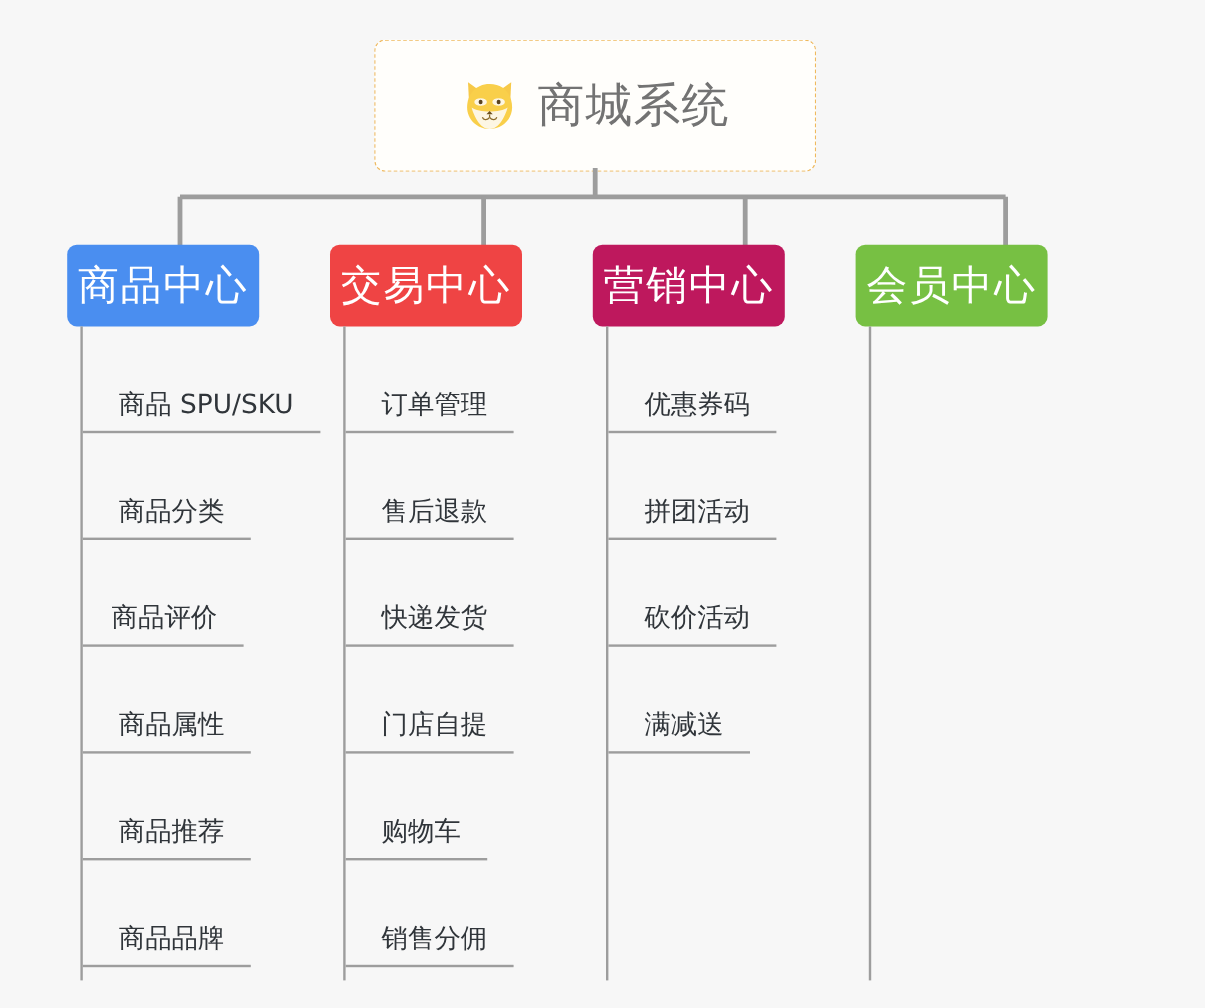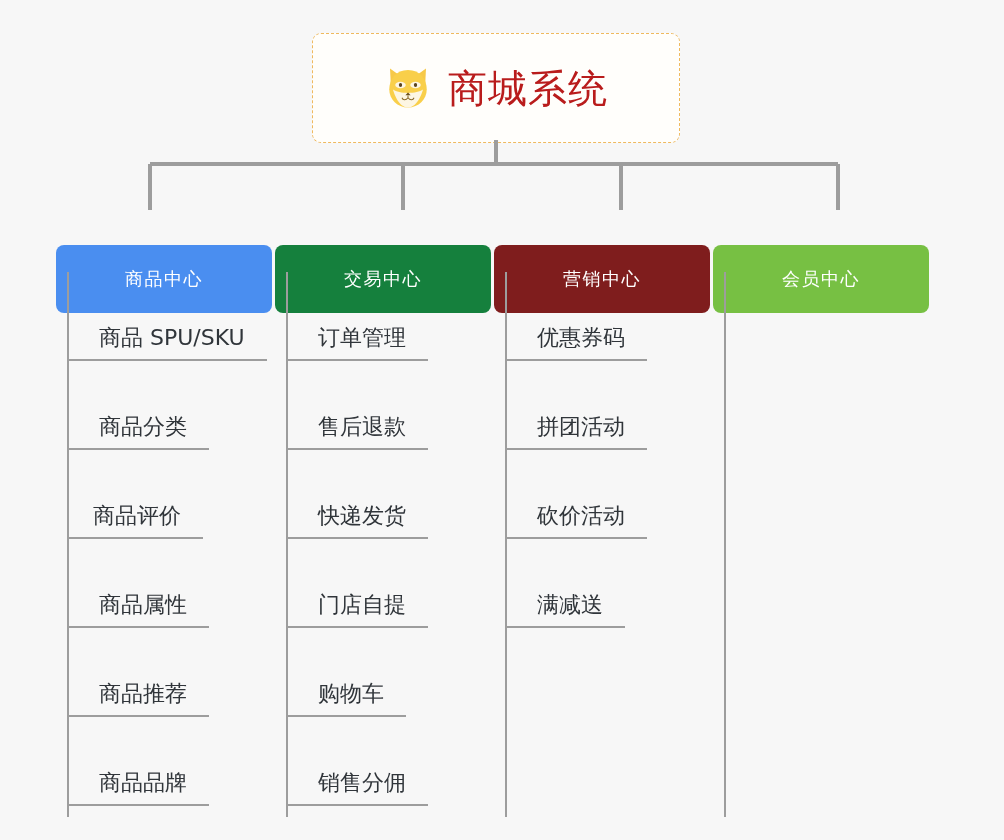--- a/index.html
+++ b/index.html
@@ -74,31 +74,30 @@
     position: relative;
     width: 219px;
     margin-left: 0;
   }
   .column:nth-child(1) { margin-left: 56px; }
   .column:nth-child(2) { margin-left: 0px; }
   .column:nth-child(3) { margin-left: 0px; }
   .column:nth-child(4) { margin-left: 0px; }
 
   .cat-box {
-    width: 216px;
+    width: 160px;
     height: 68px;
     border-radius: 8px;
     display: flex;
     align-items: center;
     justify-content: center;
     color: #ffffff;
-    font-size: 18px;
+    font-size: 34px;
     letter-spacing: 1.5px;
     font-family: "DejaVu Sans", "Liberation Sans", sans-serif;
-    margin-top: 41px;
   }
 
   
   .rail {
     position: absolute;
     left: 11px;
     top: 68px;
     width: 2px;
     height: 545px;
     background: #9d9d9d;
@@ -150,21 +149,21 @@
       <ellipse cx="42" cy="28" rx="7" ry="4.2" fill="#fdf6e3"></ellipse>
       <ellipse cx="22" cy="28" rx="2.2" ry="2.6" fill="#5b4420"></ellipse>
       <ellipse cx="42" cy="28" rx="2.2" ry="2.6" fill="#5b4420"></ellipse>
 
       <path d="M32 38 L28.5 41.5 L35.5 41.5 Z" fill="#6b4f1d"></path>
 
       <path d="M32 42 L32 45" stroke="#8a6a2a" stroke-width="1.4" fill="none"></path>
       <path d="M32 45 C29 49 25 48 24 45" stroke="#8a6a2a" stroke-width="1.4" fill="none"></path>
       <path d="M32 45 C35 49 39 48 40 45" stroke="#8a6a2a" stroke-width="1.4" fill="none"></path>
     </svg>
-    <span class="root-title" style="color: #b91c1c;">商城系统</span>
+    <span class="root-title" style="color: #737373;">商城系统</span>
   </div>
 
   <svg class="connectors" viewBox="0 0 1004 70">
 
     <line x1="496" y1="0" x2="496" y2="24" stroke="#9d9d9d" stroke-width="4"></line>
 
     <line x1="150" y1="24" x2="838" y2="24" stroke="#9d9d9d" stroke-width="4"></line>
 
     <line x1="150" y1="24" x2="150" y2="70" stroke="#9d9d9d" stroke-width="4"></line>
     <line x1="403" y1="24" x2="403" y2="70" stroke="#9d9d9d" stroke-width="4"></line>
@@ -193,21 +192,21 @@
         <div class="leaf-item">
             <span class="leaf-label" style="border-bottom-color: rgb(157, 157, 157);">商品推荐</span>
           </div>
         <div class="leaf-item">
             <span class="leaf-label" style="border-bottom-color: rgb(157, 157, 157);">商品品牌</span>
           </div>
       </div>
     </div>
 
     <div class="column">
-      <div class="cat-box" style="background:#15803d">交易中心</div>
+      <div class="cat-box" style="background:#ef4444">交易中心</div>
       <div class="rail" style="background: rgb(157, 157, 157);"></div>
       <div class="leaf-list">
         <div class="leaf-item">
             <span class="leaf-label" style="border-bottom-color: rgb(157, 157, 157);">订单管理</span>
           </div>
         <div class="leaf-item">
             <span class="leaf-label" style="border-bottom-color: rgb(157, 157, 157);">售后退款</span>
           </div>
         <div class="leaf-item">
             <span class="leaf-label" style="border-bottom-color: rgb(157, 157, 157);">快递发货</span>
@@ -218,21 +217,21 @@
         <div class="leaf-item">
             <span class="leaf-label" style="border-bottom-color: rgb(157, 157, 157);">购物车</span>
           </div>
         <div class="leaf-item">
             <span class="leaf-label" style="border-bottom-color: rgb(157, 157, 157);">销售分佣</span>
           </div>
       </div>
     </div>
 
     <div class="column">
-      <div class="cat-box" style="background:#7f1d1d">营销中心</div>
+      <div class="cat-box" style="background:#be185d">营销中心</div>
       <div class="rail" style="background: rgb(157, 157, 157);"></div>
       <div class="leaf-list">
         <div class="leaf-item">
             <span class="leaf-label" style="border-bottom-color: rgb(157, 157, 157);">优惠券码</span>
           </div>
         <div class="leaf-item">
             <span class="leaf-label" style="border-bottom-color: rgb(157, 157, 157);">拼团活动</span>
           </div>
         <div class="leaf-item">
             <span class="leaf-label" style="border-bottom-color: rgb(157, 157, 157);">砍价活动</span>

